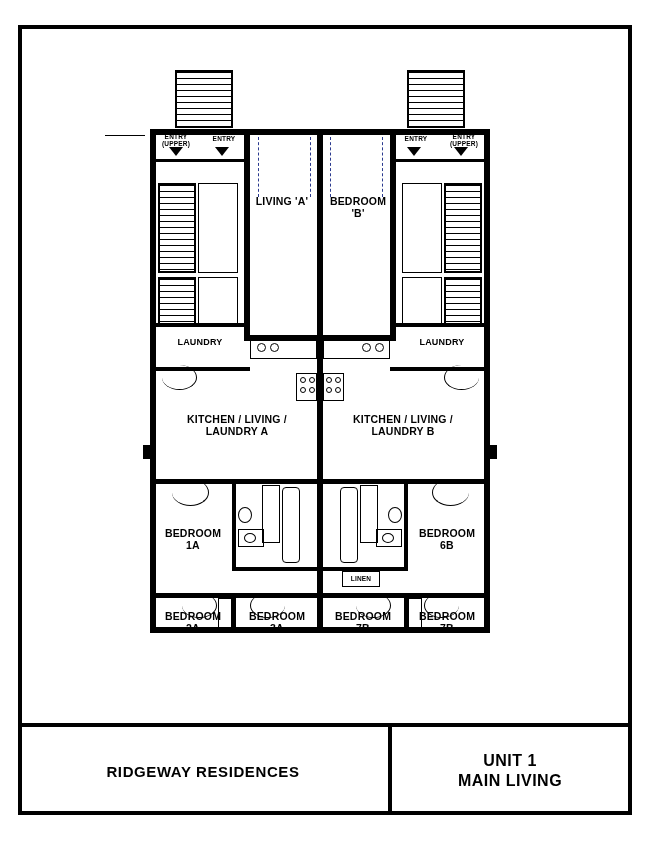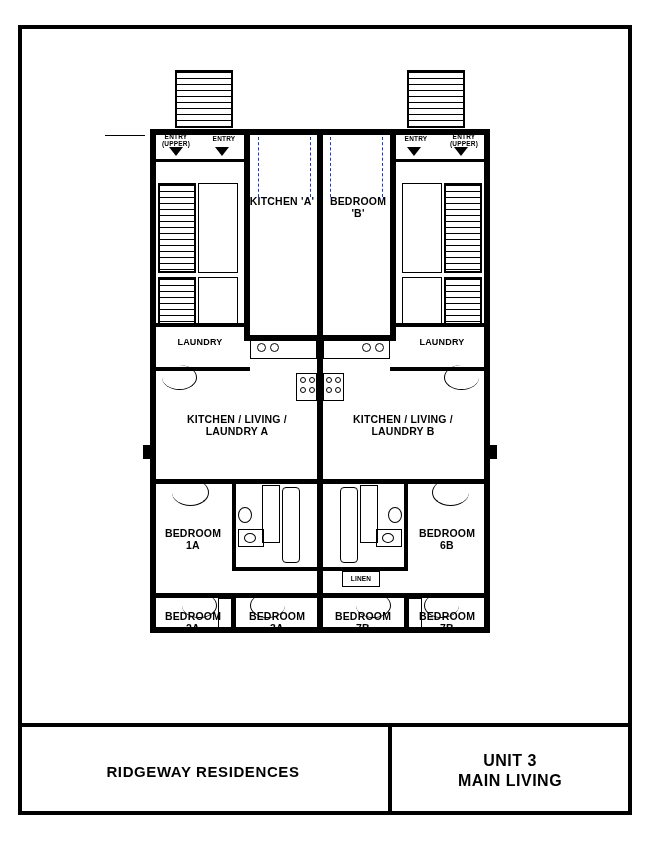--- a/index.html
+++ b/index.html
@@ -60,21 +60,21 @@
     <div class="w" style="left:280px;top:74px;width:6px;height:212px;"></div>
     <div class="w" style="left:134px;top:280px;width:79px;height:6px;"></div>
     <div class="w" style="left:207px;top:280px;width:79px;height:6px;"></div>
 
     <div class="dash-v" style="left:148px;top:82px;height:60px;"></div>
     <div class="dash-v" style="left:200px;top:82px;height:60px;"></div>
     <div class="dash-v" style="left:220px;top:82px;height:60px;"></div>
     <div class="dash-v" style="left:272px;top:82px;height:60px;"></div>
 
     <div class="lbl" style="left:136px;top:140px;width:72px;">
-      <span>KITCHEN 'A'</span>
+      <span>LIVING 'A'</span>
     </div>
     <div class="lbl" style="left:212px;top:140px;width:72px;">
       <span>BEDROOM 'B'</span>
     </div>
 
     <div class="w" style="left:40px;top:104px;width:100px;height:3px;"></div>
     <div class="lbl xs" style="left:42px;top:78px;width:48px;line-height:1.1;">
       <span>ENTRY</span><br>
       <span>(UPPER)</span>
     </div>
@@ -215,19 +215,19 @@
     <div class="thin" style="left:108px;top:543px;width:14px;height:34px;"></div>
     <div class="thin" style="left:298px;top:543px;width:14px;height:34px;"></div>
   </div>
 
   <div class="title-block">
     <div class="title-left">
       <div class="proj-name">RIDGEWAY RESIDENCES</div>
     </div>
     <div class="title-right">
       <div class="unit-name">
-        <span>UNIT 3</span><br>
+        <span>UNIT 1</span><br>
         <span>MAIN LIVING</span>
       </div>
     </div>
   </div>
 
 </div>
 
 </body></html>

